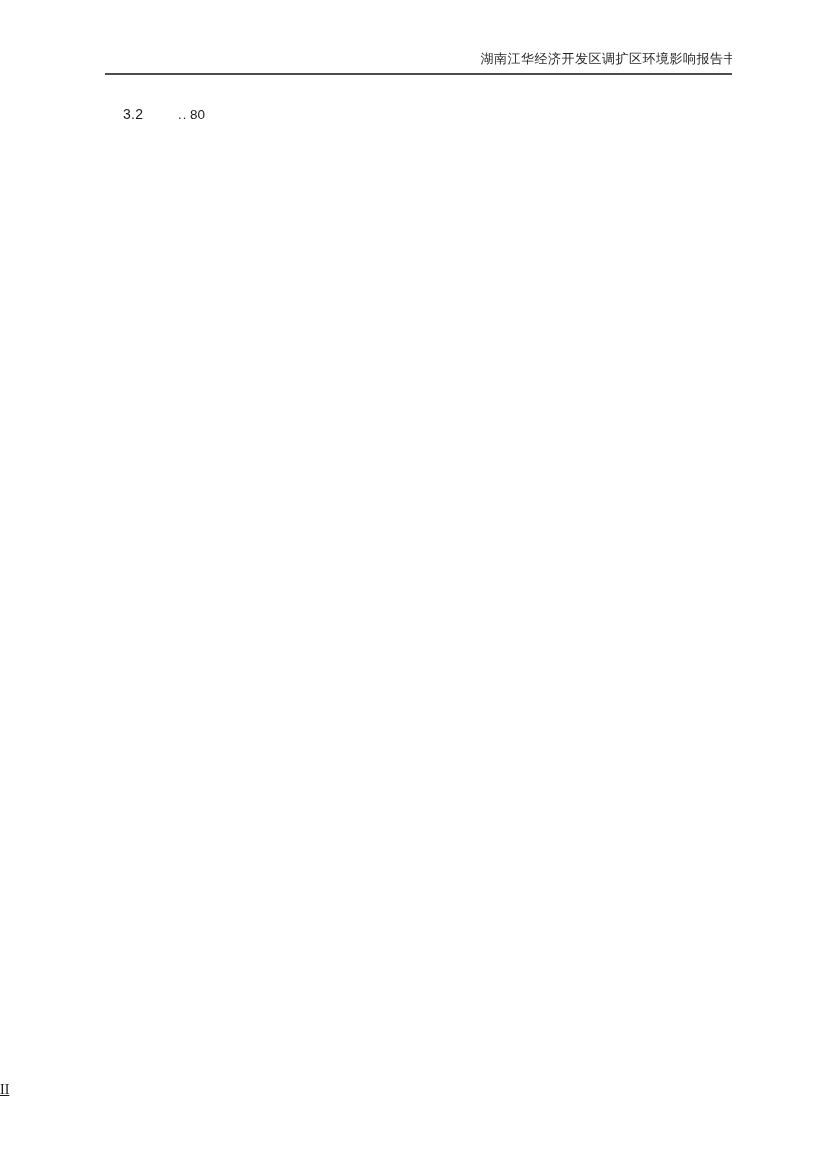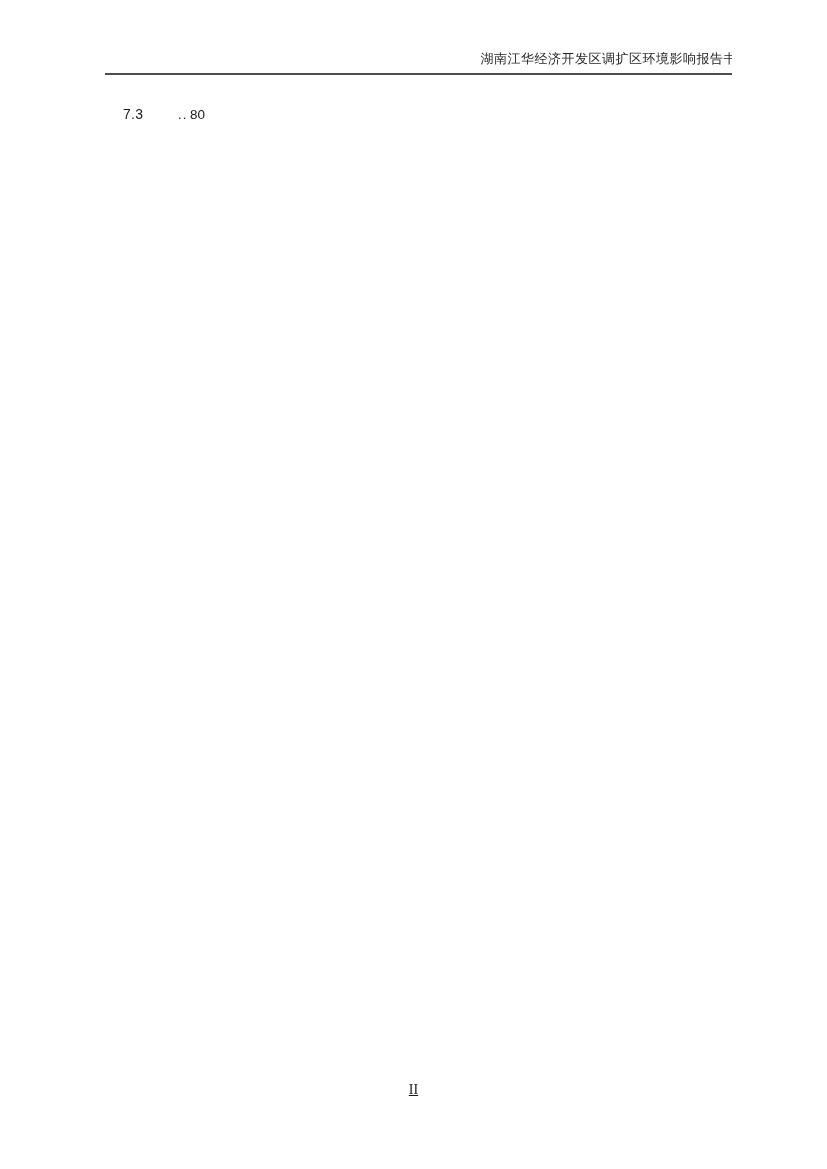--- a/index.html
+++ b/index.html
@@ -72,41 +72,40 @@
     flex: 0 0 auto;
     padding-left: 2px;
     font-size: 13.5px;
   }
   
   .footer {
     position: absolute;
     top: 1080px;
     left: 0;
     width: 827px;
-    text-align: center;
     text-decoration: underline;
   }
   .footer-pagenum {
     font-family: "Liberation Serif", "DejaVu Serif", serif;
     font-size: 14px;
     color: #1a1a1a;
   }
 </style>
 </head>
 <body>
 
 <div class="page">
 
   <div class="header">
     <div class="header-title">湖南江华经济开发区调扩区环境影响报告书</div>
   </div>
 
   <div class="toc">
       <div class="row sub">
-    <span class="num">7.3</span>
+    <span class="num">3.2</span>
     <span class="leader"></span>
     <span class="page">80</span>
   </div>
     </div>
 
   <div class="footer">
     <span class="footer-pagenum">II</span>
   </div>
 
 </div>

